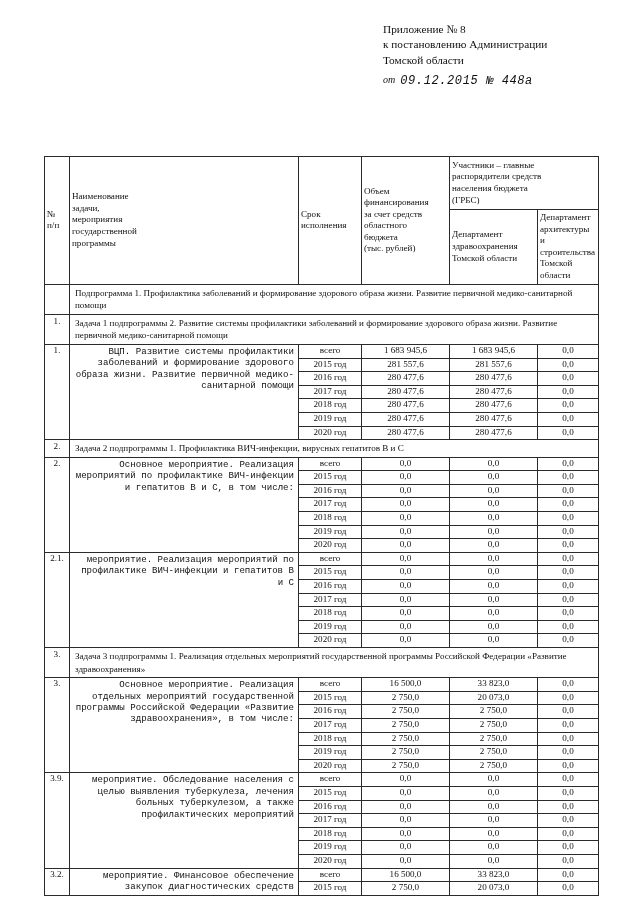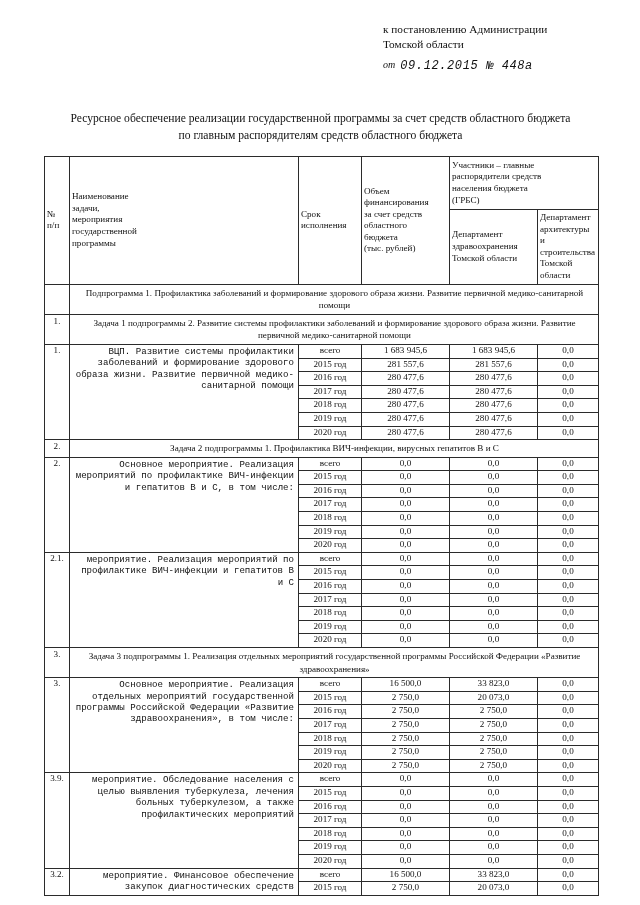--- a/index.html
+++ b/index.html
@@ -88,42 +88,42 @@
   .c-name  { width: 229px; }
   .c-term  { width: 63px;  text-align: center; }
   .c-vol   { width: 88px;  text-align: center; }
   .c-dep1  { width: 88px;  text-align: center; }
   .c-dep2  { width: 61px;  text-align: center; }
 
   td.num      { text-align: center; vertical-align: top; }
   td.name     { text-align: right; font-family: Liberation Mono, monospace; }
   td.term     { text-align: center; vertical-align: middle; height: 13px; }
   td.money    { text-align: center; vertical-align: middle; height: 13px; }
-  td.section  { text-align: center; }
+  td.section  { text-align: left; }
 
   tr.yearrow td { padding-top: 0px; padding-bottom: 0px; height: 12.6px; }
 
   .name-inner { padding: 1px 2px 1px 3px; }
   .section-inner { padding: 1px 2px 1px 3px; line-height: 12.6px; }
 
   
   td.name.merged { vertical-align: top; }
 </style>
 </head>
 <body>
 
 <div class="page">
 
   <div class="doc-header">
+    <div class="hline">Приложение № 8</div>
     <div class="hline">к постановлению Администрации</div>
     <div class="hline">Томской области</div>
     <div class="date-line"><span class="ot">от</span><span class="typed">09.12.2015 № 448а</span></div>
   </div>
 
-  <div class="doc-title">Ресурсное обеспечение реализации государственной программы за счет средств областного бюджета по главным распорядителям средств областного бюджета</div>
 
   <table class="main">
     <colgroup>
       <col class="c-num">
         <col class="c-name">
         <col class="c-term">
       <col class="c-vol">
         <col class="c-dep1">
         <col class="c-dep2">
     </colgroup>

